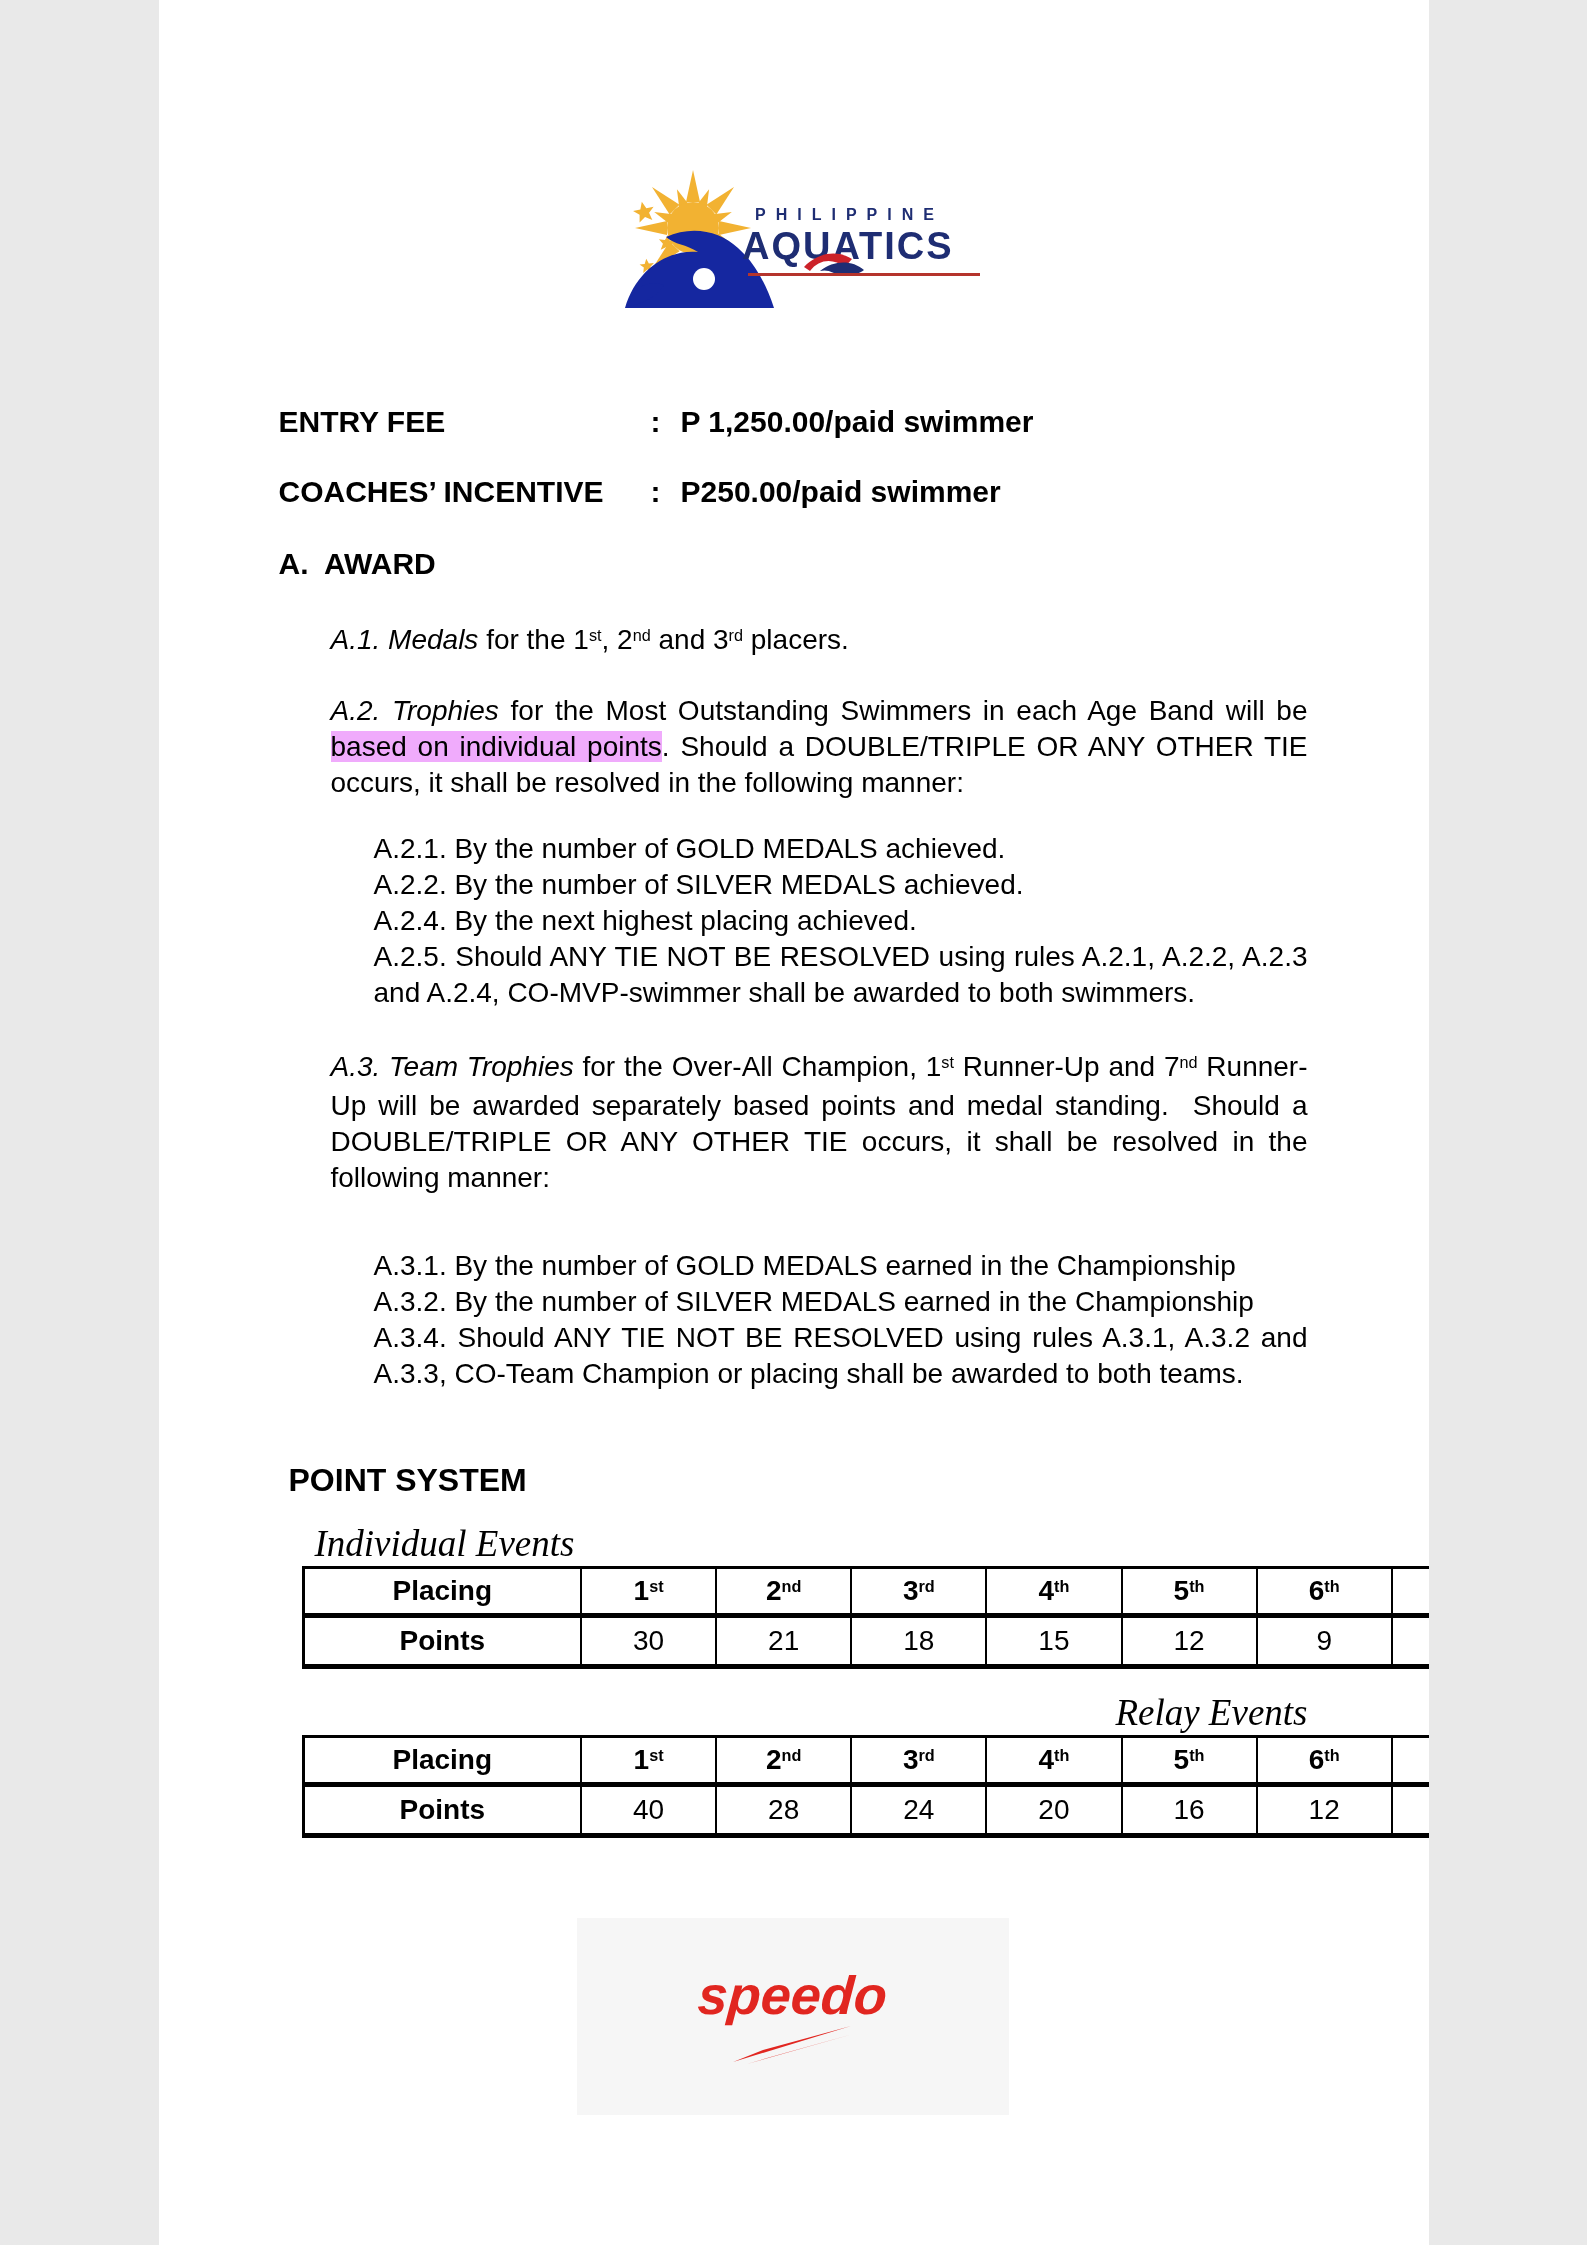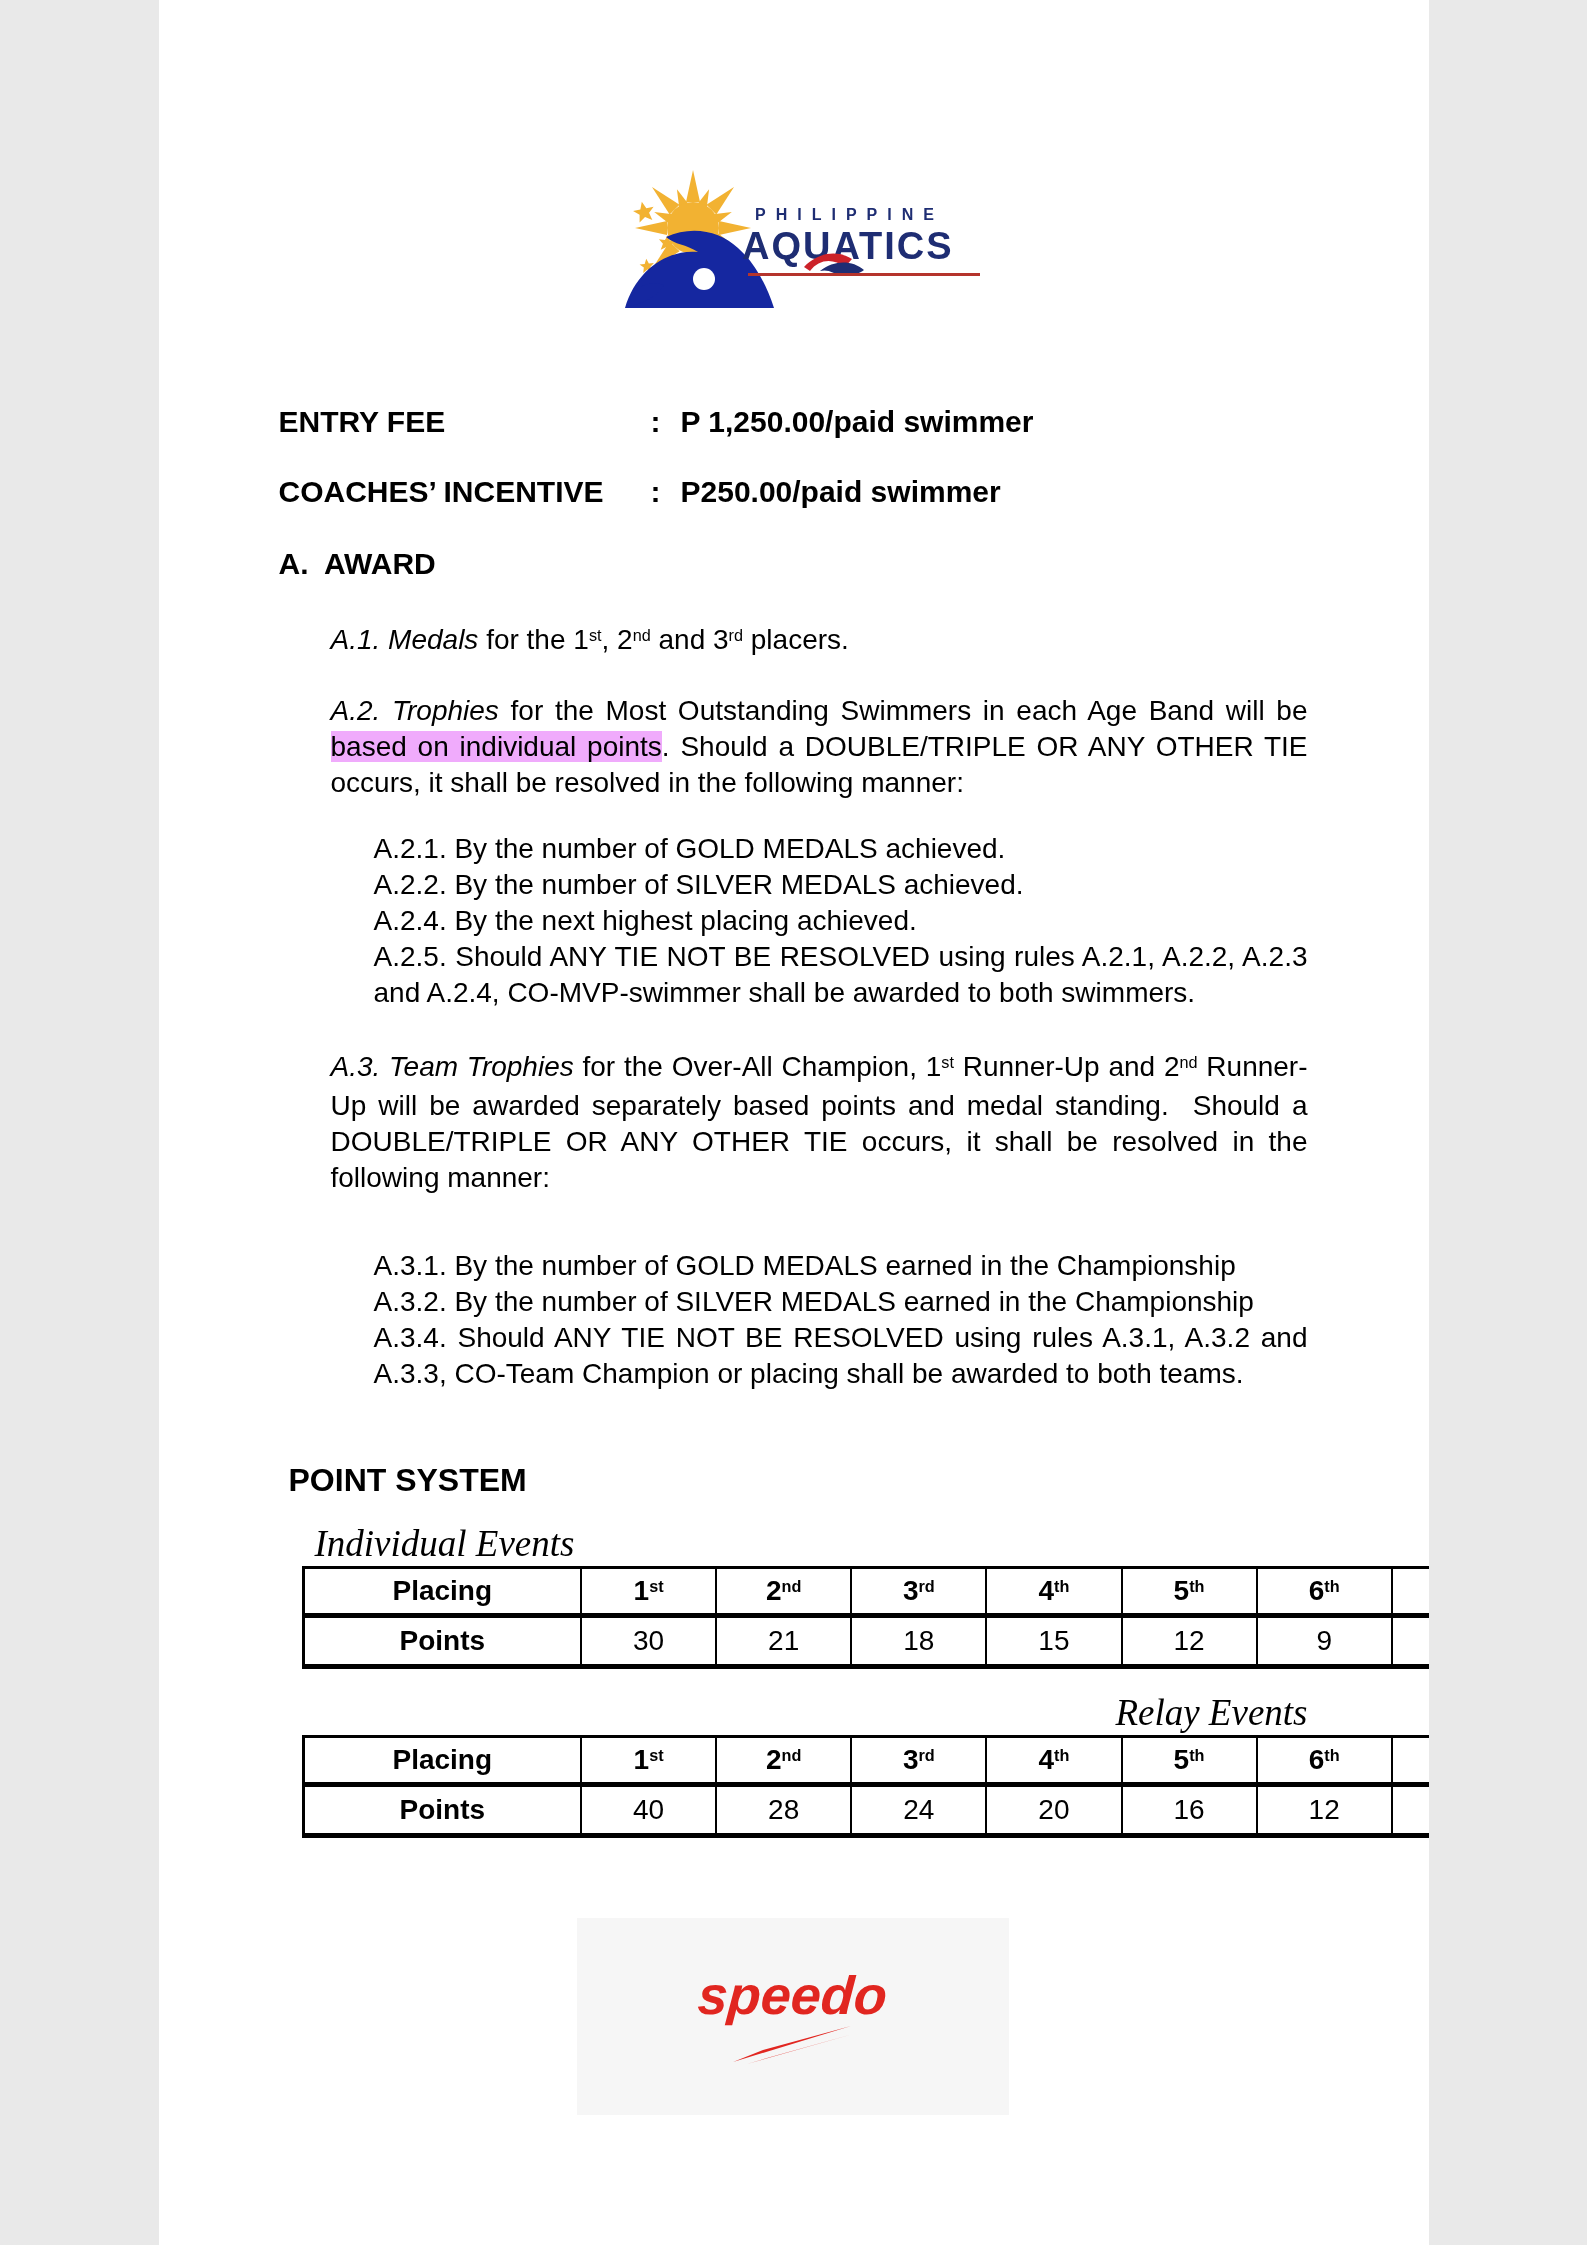--- a/index.html
+++ b/index.html
@@ -121,21 +121,21 @@
 
   <p class="para a1"><span class="it">A.1. Medals</span><span> for the 1</span><span class="sp">st</span><span>, 2</span><span class="sp">nd</span><span> and 3</span><span class="sp">rd</span><span> placers.</span></p>
   <p class="para a2 justify"><span class="it">A.2. Trophies</span><span> for the Most Outstanding Swimmers in each Age Band will be </span><span class="hl">based on individual points</span><span>. Should a DOUBLE/TRIPLE OR ANY OTHER TIE occurs, it shall be resolved in the following manner:</span></p>
   <div class="list">
       <div class="li">A.2.1. By the number of GOLD MEDALS achieved.</div>
       <div class="li">A.2.2. By the number of SILVER MEDALS achieved.</div>
       <div class="li">A.2.4. By the next highest placing achieved.</div>
       <div class="li">A.2.5. Should ANY TIE NOT BE RESOLVED using rules A.2.1, A.2.2, A.2.3 and A.2.4, CO-MVP-swimmer shall be awarded to both swimmers.</div>
     </div>
 
-  <p class="para a3 justify"><span class="it">A.3. Team Trophies</span><span> for the Over-All Champion, 1</span><span class="sp">st</span><span> Runner-Up and 2</span><span class="sp">nd</span><span> Runner-Up will be awarded separately based points and medal standing.  Should a DOUBLE/TRIPLE OR ANY OTHER TIE occurs, it shall be resolved in the following manner:</span></p>
+  <p class="para a3 justify"><span class="it">A.3. Team Trophies</span><span> for the Over-All Champion, 1</span><span class="sp">st</span><span> Runner-Up and 7</span><span class="sp">nd</span><span> Runner-Up will be awarded separately based points and medal standing.  Should a DOUBLE/TRIPLE OR ANY OTHER TIE occurs, it shall be resolved in the following manner:</span></p>
   <div class="list l3">
       <div class="li">A.3.1. By the number of GOLD MEDALS earned in the Championship</div>
       <div class="li">A.3.2. By the number of SILVER MEDALS earned in the Championship</div>
       <div class="li">A.3.4. Should ANY TIE NOT BE RESOLVED using rules A.3.1, A.3.2 and A.3.3, CO-Team Champion or placing shall be awarded to both teams.</div>
     </div>
 
   <div class="ps-heading">POINT SYSTEM</div>
 
   <div class="tbl-title">Individual Events</div>
   <table class="points">

